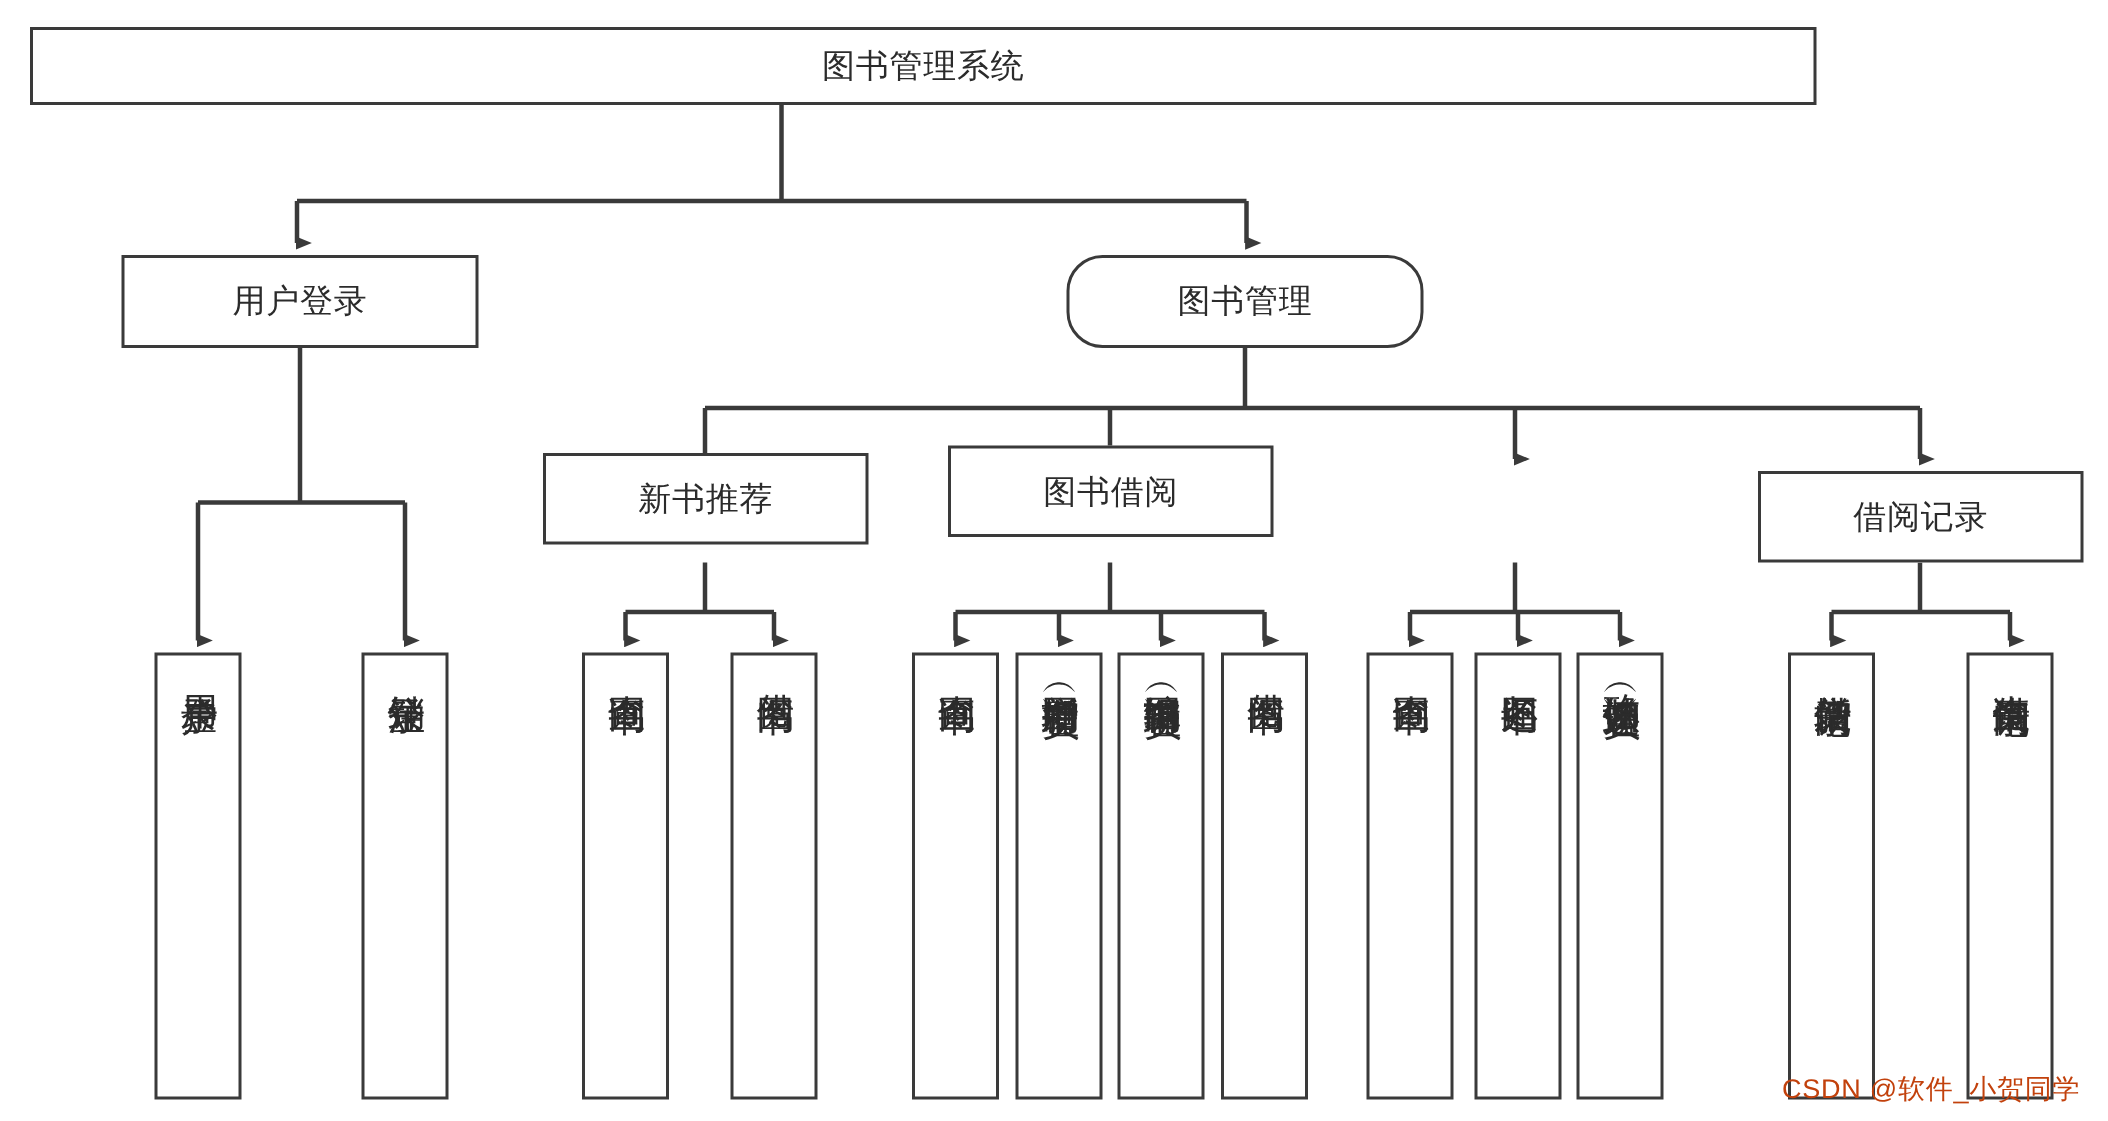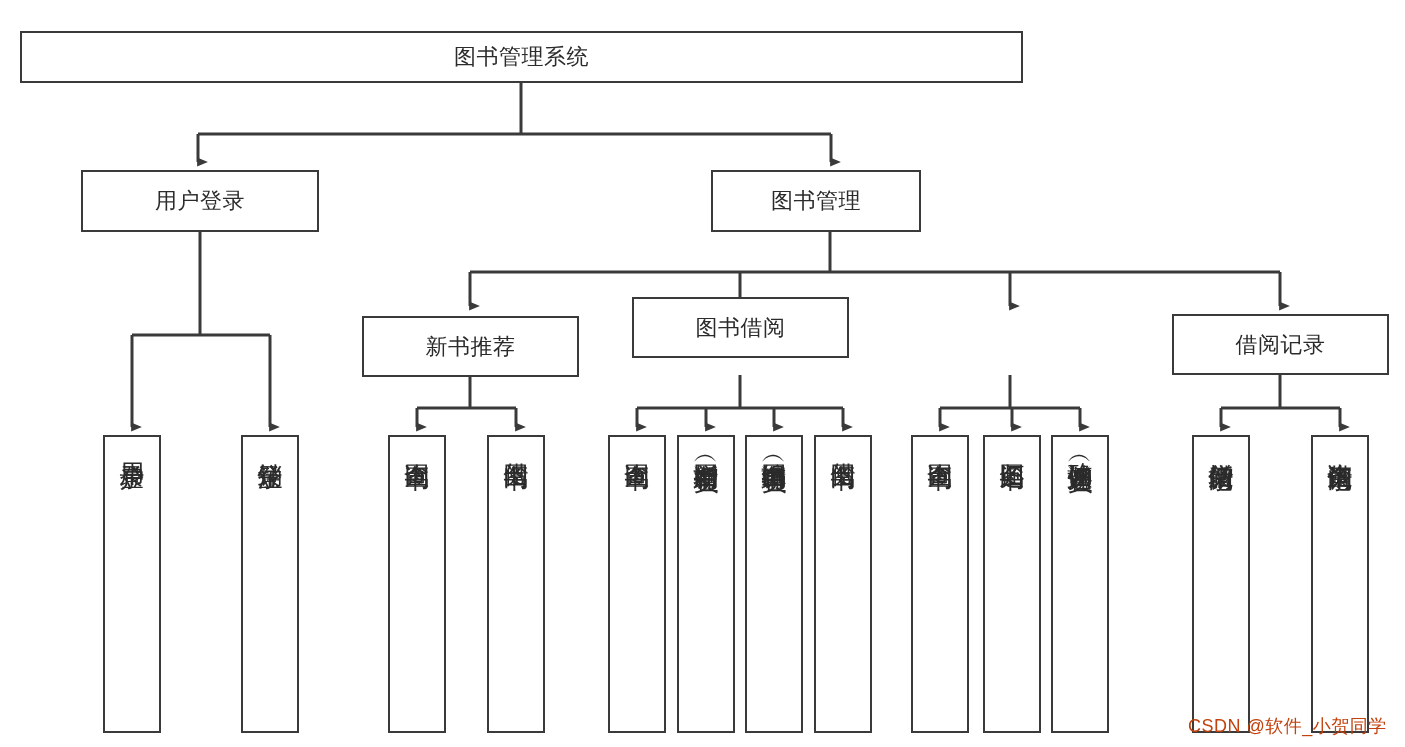--- a/index.html
+++ b/index.html
@@ -119,32 +119,32 @@
       <path d="M1012,408 L1012,427" marker-end="url(#arrow)"></path>
       <path d="M1080,408 L1080,427" marker-end="url(#arrow)"></path>
 
       <path d="M1280,375 L1280,408"></path>
       <path d="M1221,408 L1340,408"></path>
       <path d="M1221,408 L1221,427" marker-end="url(#arrow)"></path>
       <path d="M1340,408 L1340,427" marker-end="url(#arrow)"></path>
     </g>
   </svg>
 
-  <div class="node h root" style="left: 20px; top: 31px; width: 1003px; height: 52px; align-items: center;">
+  <div class="node h root" style="left: 20px; top: 18px; width: 1191px; height: 52px; align-items: center;">
     <span class="lbl">图书管理系统</span>
   </div>
 
   <div class="node h" style="left: 81px; top: 170px; width: 238px; height: 62px;">
     <span class="lbl">用户登录</span>
   </div>
-  <div class="node h" style="left: 711px; top: 170px; width: 210px; height: 62px;">
+  <div class="node h" style="left: 711px; top: 170px; width: 238px; height: 62px; border-radius: 24px;">
     <span class="lbl">图书管理</span>
   </div>
 
-  <div class="node h" style="left: 362px; top: 316px; width: 217px; height: 61px;">
+  <div class="node h" style="left: 362px; top: 302px; width: 217px; height: 61px;">
     <span class="lbl">新书推荐</span>
   </div>
   <div class="node h" style="left: 632px; top: 297px; width: 217px; height: 61px;">
     <span class="lbl">图书借阅</span>
   </div>
   <div class="node h" style="left: 1172px; top: 314px; width: 217px; height: 61px;">
     <span class="lbl">借阅记录</span>
   </div>
 
   <div class="node v" style="left: 103px; top: 435px; width: 58px; height: 298px;">

